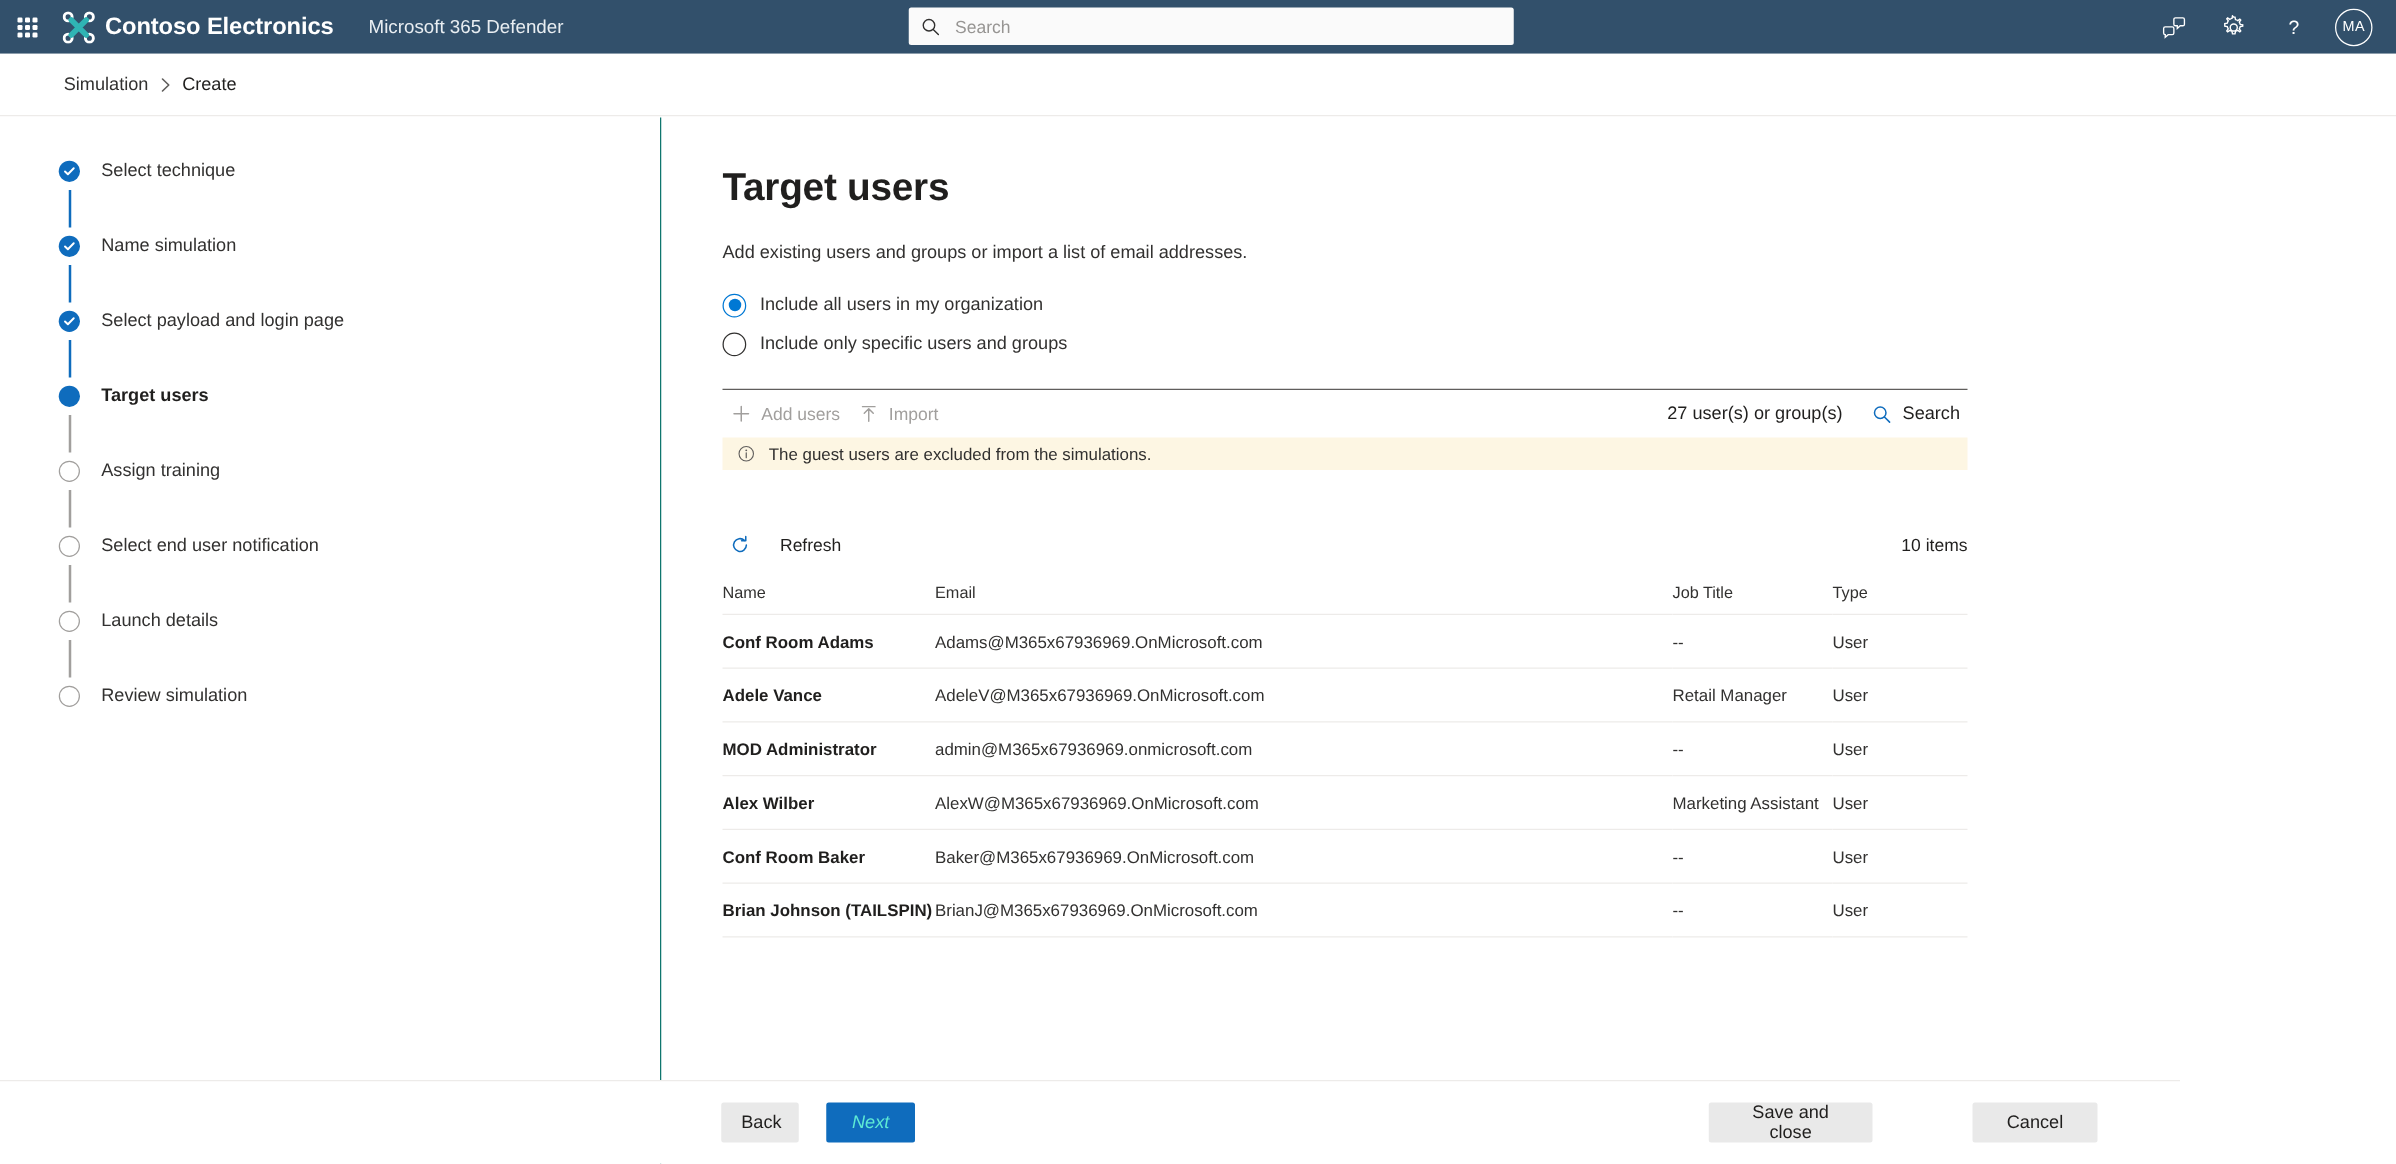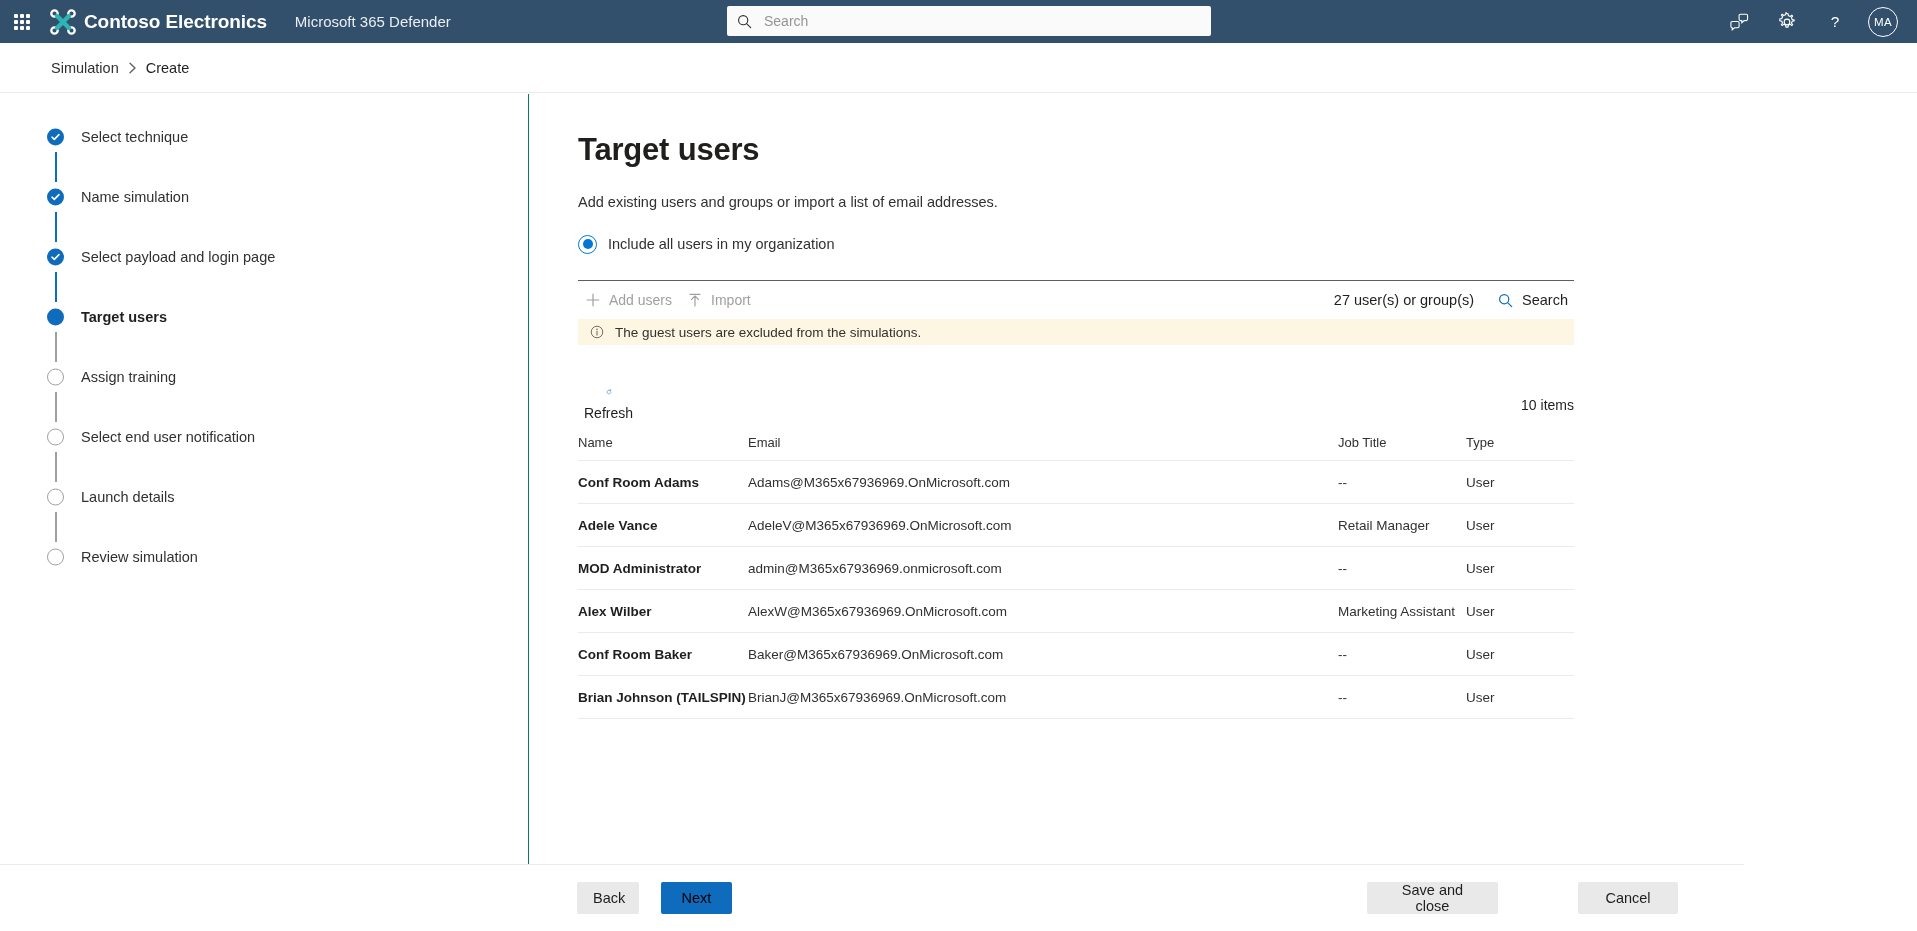--- a/index.html
+++ b/index.html
@@ -217,23 +217,23 @@
   }
   .msgbar-text { font-size: 13.5px; color: #323130; }
 
   
   .refresh-row {
     margin: 44px 0 0 48px;
     width: 996px; height: 32px;
     display: flex; align-items: center;
   }
   .refresh-btn {
-    display: flex; align-items: center; gap: 10px;
+    display: flex; align-items: center; gap: 24px;
     height: 32px; padding: 0 6px;
-    font-size: 14px; color: #201f1e; cursor: pointer; flex-direction: column;
+    font-size: 14px; color: #201f1e; cursor: pointer;
   }
   .items-text { font-size: 14px; color: #201f1e; }
 
   
   .tbl {
     margin: 14px 0 0 48px;
     width: 996px;
     border-collapse: collapse;
     table-layout: fixed;
   }
@@ -266,21 +266,21 @@
   .btn {
     position: absolute; top: 17px;
     height: 32px;
     font-family: "Liberation Sans", sans-serif;
     font-size: 14.5px;
     border: none; border-radius: 2px;
     cursor: pointer;
     padding: 0 16px;
   }
   .btn-secondary { background: #e9e9e9; color: #201f1e; }
-  .btn-primary { background: #0f6cbd; color: #000000; }
+  .btn-primary { background: #0f6cbd; color: #5eead4; font-style: italic; }
   #btn-back   { left: 577px; width: 62px; }
   #btn-next   { left: 661px; width: 71px; }
   #btn-save   { right: 246px; width: 131px; }
   #btn-cancel { right: 66px; width: 100px; }
 </style>
 </head>
 <body>
 
 <div class="suitebar">
 
@@ -422,20 +422,24 @@
 <div class="main">
 
   <h1 class="page-title">Target users</h1>
   <p class="page-sub">Add existing users and groups or import a list of email addresses.</p>
 
   <div class="radio-group">
     <div class="radio-row">
       <span class="radio-mark on"></span>
       <span class="radio-label">Include all users in my organization</span>
     </div>
+    <div class="radio-row">
+      <span class="radio-mark"></span>
+      <span class="radio-label">Include only specific users and groups</span>
+    </div>
   </div>
 
   <div class="hr"></div>
 
   <div class="cmdbar">
     <div class="cmd">
       <svg width="14" height="14" viewBox="0 0 14 14">
         <path d="M7 1.2 V12.8 M1.2 7 H12.8" stroke="#a19f9d" stroke-width="1.2" stroke-linecap="round"></path>
       </svg>
       <span>Add users</span>

